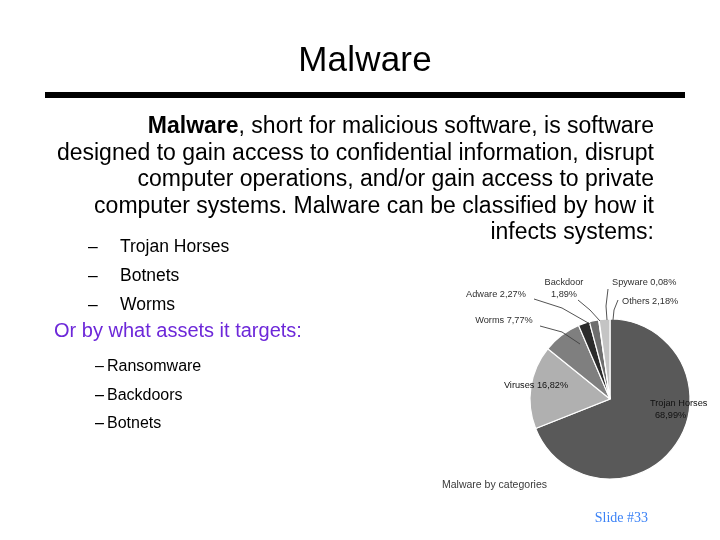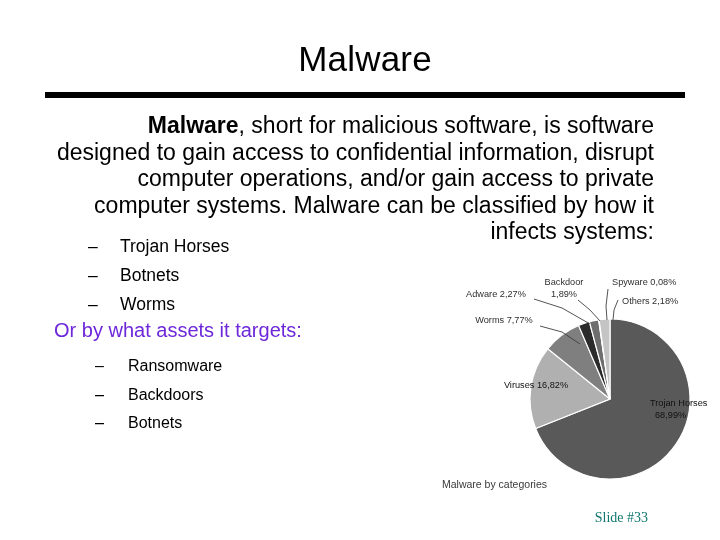--- a/index.html
+++ b/index.html
@@ -100,21 +100,21 @@
     white-space: nowrap;
   }
 
   
   #list-assets {
     left: 95px;
     top: 348px;
     font-size: 16px;
     line-height: 28.6px;
   }
-  #list-assets li .txt { margin-left: 33px; }
+  #list-assets li .txt { margin-left: 12px; }
 
   
   #chart-block {
     position: absolute;
     left: 412px;
     top: 262px;
     width: 296px;
     height: 235px;
   }
   #chart-svg {
@@ -134,21 +134,21 @@
     padding-left: 24px;
   }
 
   
   #slide-number {
     position: absolute;
     right: 36px;
     bottom: 18px;
     font-family: "Liberation Serif", serif;
     font-size: 14px;
-    color: #0f766e;
+    color: #3b82f6;
   }
 </style>
 </head>
 <body>
 
 <div id="slide">
 
   <div id="slide-title">Malware</div>
   <div id="title-rule"></div>
 

